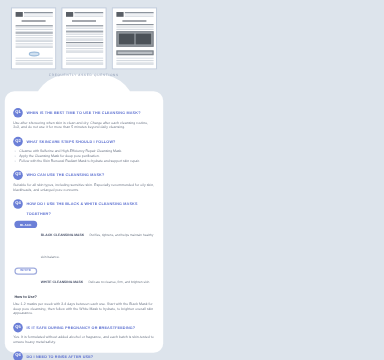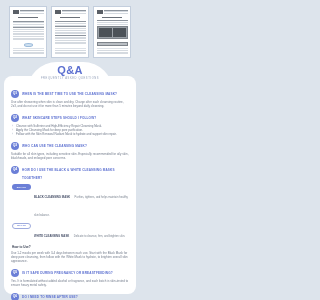--- a/index.html
+++ b/index.html
@@ -212,21 +212,20 @@
         <div class="ln t"></div>
           <div class="ln t"></div>
           <div class="ln t"></div>
       </div>
     </div>
 
   </div>
 
   <div class="qa-head">
     <div class="qa-arch"></div>
-    <div class="qa-title">Q&amp;A</div>
     <div class="qa-sub">FREQUENTLY ASKED QUESTIONS</div>
   </div>
 
   <div class="panel">
     <div class="qa-list">
 
       <div class="qa-item">
         <div class="q-row">
           <span class="q-badge">Q1</span>
           <span class="q-text">WHEN IS THE BEST TIME TO USE THE CLEANSING MASK?</span>

